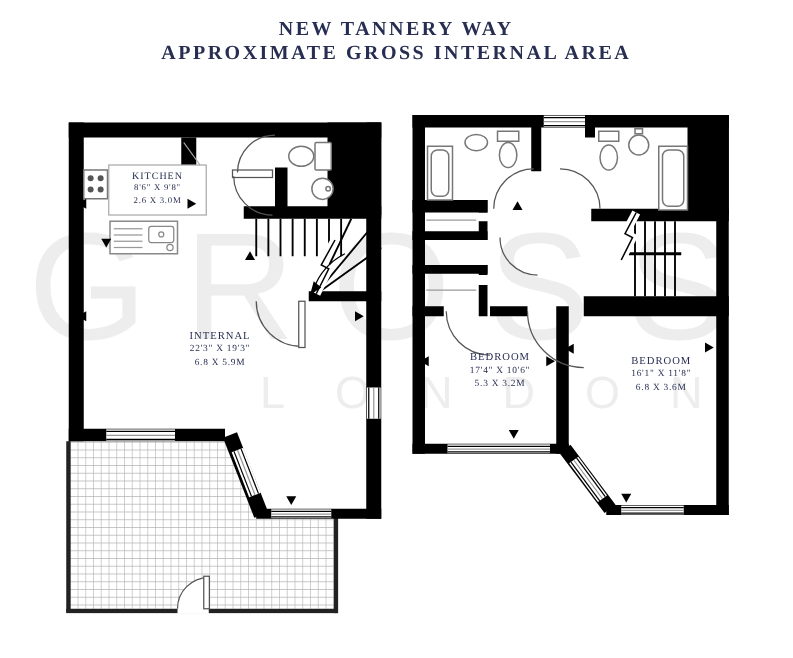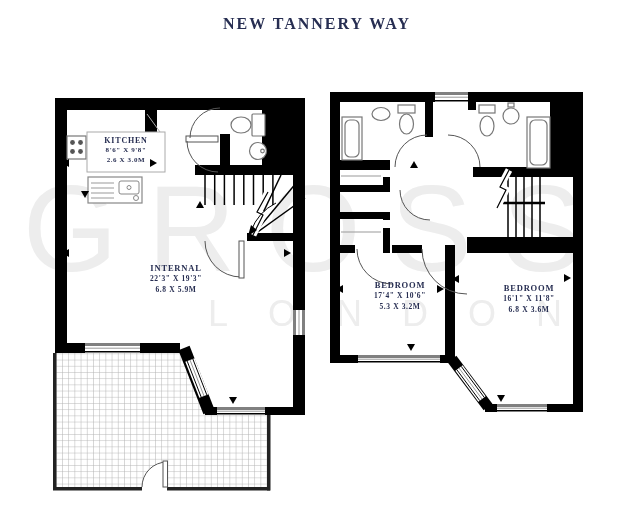--- a/index.html
+++ b/index.html
@@ -12,41 +12,42 @@
   .title-line.l2{font-size:16px;}
   .title-line.l3{font-size:15px;letter-spacing:1.5px;}
   
   .wm{position:absolute;color:#ededed;font-family:"Liberation Sans",sans-serif;z-index:1;
       white-space:nowrap;line-height:1;}
   .wm-prime{left:318px;top:168px;transform:translateX(-50%);font-size:122px;letter-spacing:30px;}
   .wm-london{left:405px;top:296px;transform:translateX(-50%);font-size:36px;letter-spacing:40px;}
   
   .plan-svg{position:absolute;left:0;top:0;z-index:2;}
   
-  .room-label{position:absolute;z-index:4;text-align:center;color:#272e52;font-weight:bold;
+  .room-label{position:absolute;z-index:4;text-align:center;color:#272e52;font-weight:normal;
               transform:translateX(-50%);white-space:nowrap;}
   .room-label .rname{font-size:8.5px;letter-spacing:0.8px;line-height:11px;}
   .room-label .rdim{font-size:7.5px;letter-spacing:0.6px;line-height:10.5px;}
   .lbl-kitchen{left:126px;top:136px;}
   .lbl-kitchen .rname{font-size:8px;line-height:10px;}
   .lbl-kitchen .rdim{font-size:7px;line-height:9.5px;}
   .lbl-reception{left:176px;top:263px;}
   .lbl-bedroom1{left:400px;top:280px;}
   .lbl-bedroom2{left:529px;top:283px;}
 </style>
 </head>
 <body>
 
 <div class="stage">
 
   <div class="wm wm-prime">GROSS</div>
   <div class="wm wm-london">LONDON</div>
 
   <div class="title-block">
     <div class="title-line l1">NEW TANNERY WAY</div>
+    <div class="title-line l2">APPROXIMATE GROSS INTERNAL AREA</div>
   </div>
 
   <svg class="plan-svg" width="634" height="526" viewBox="0 0 634 526">
     <defs>
       <pattern id="grid" width="6.2" height="6.2" patternUnits="userSpaceOnUse">
         <path d="M6.2 0 H0 V6.2" fill="none" stroke="#b3b3b3" stroke-width="1"></path>
       </pattern>
     </defs>
 
     <g>

